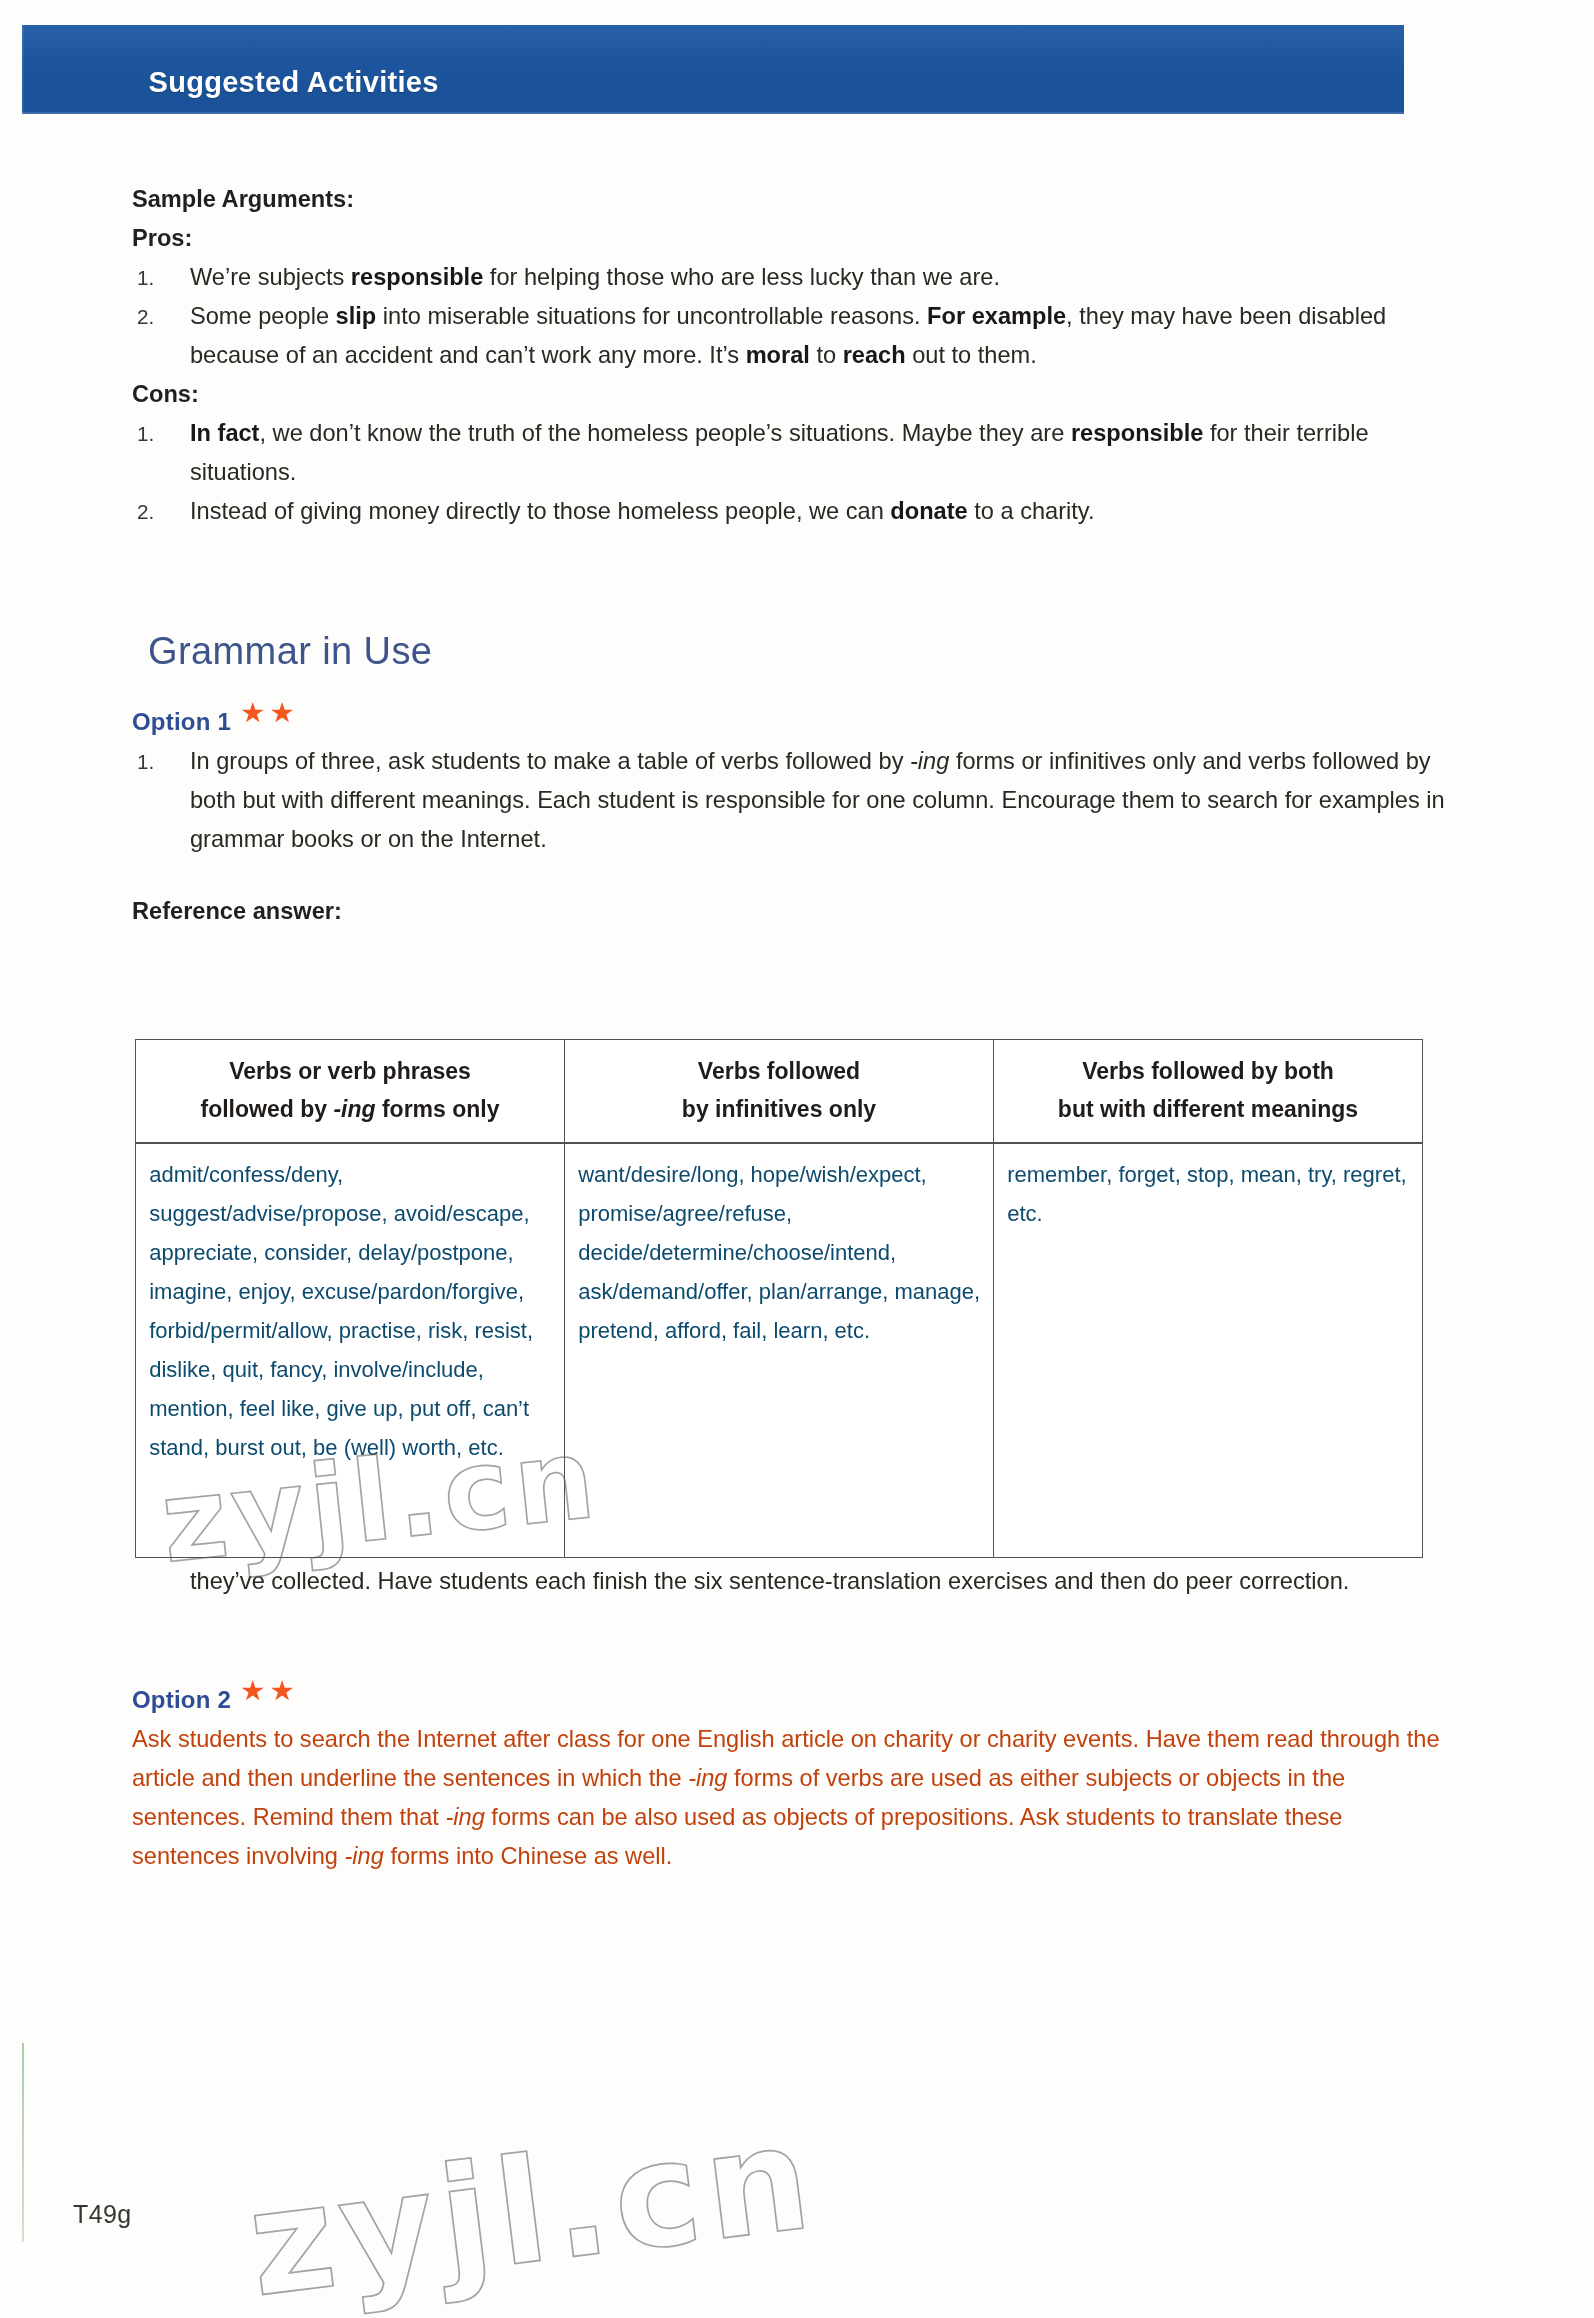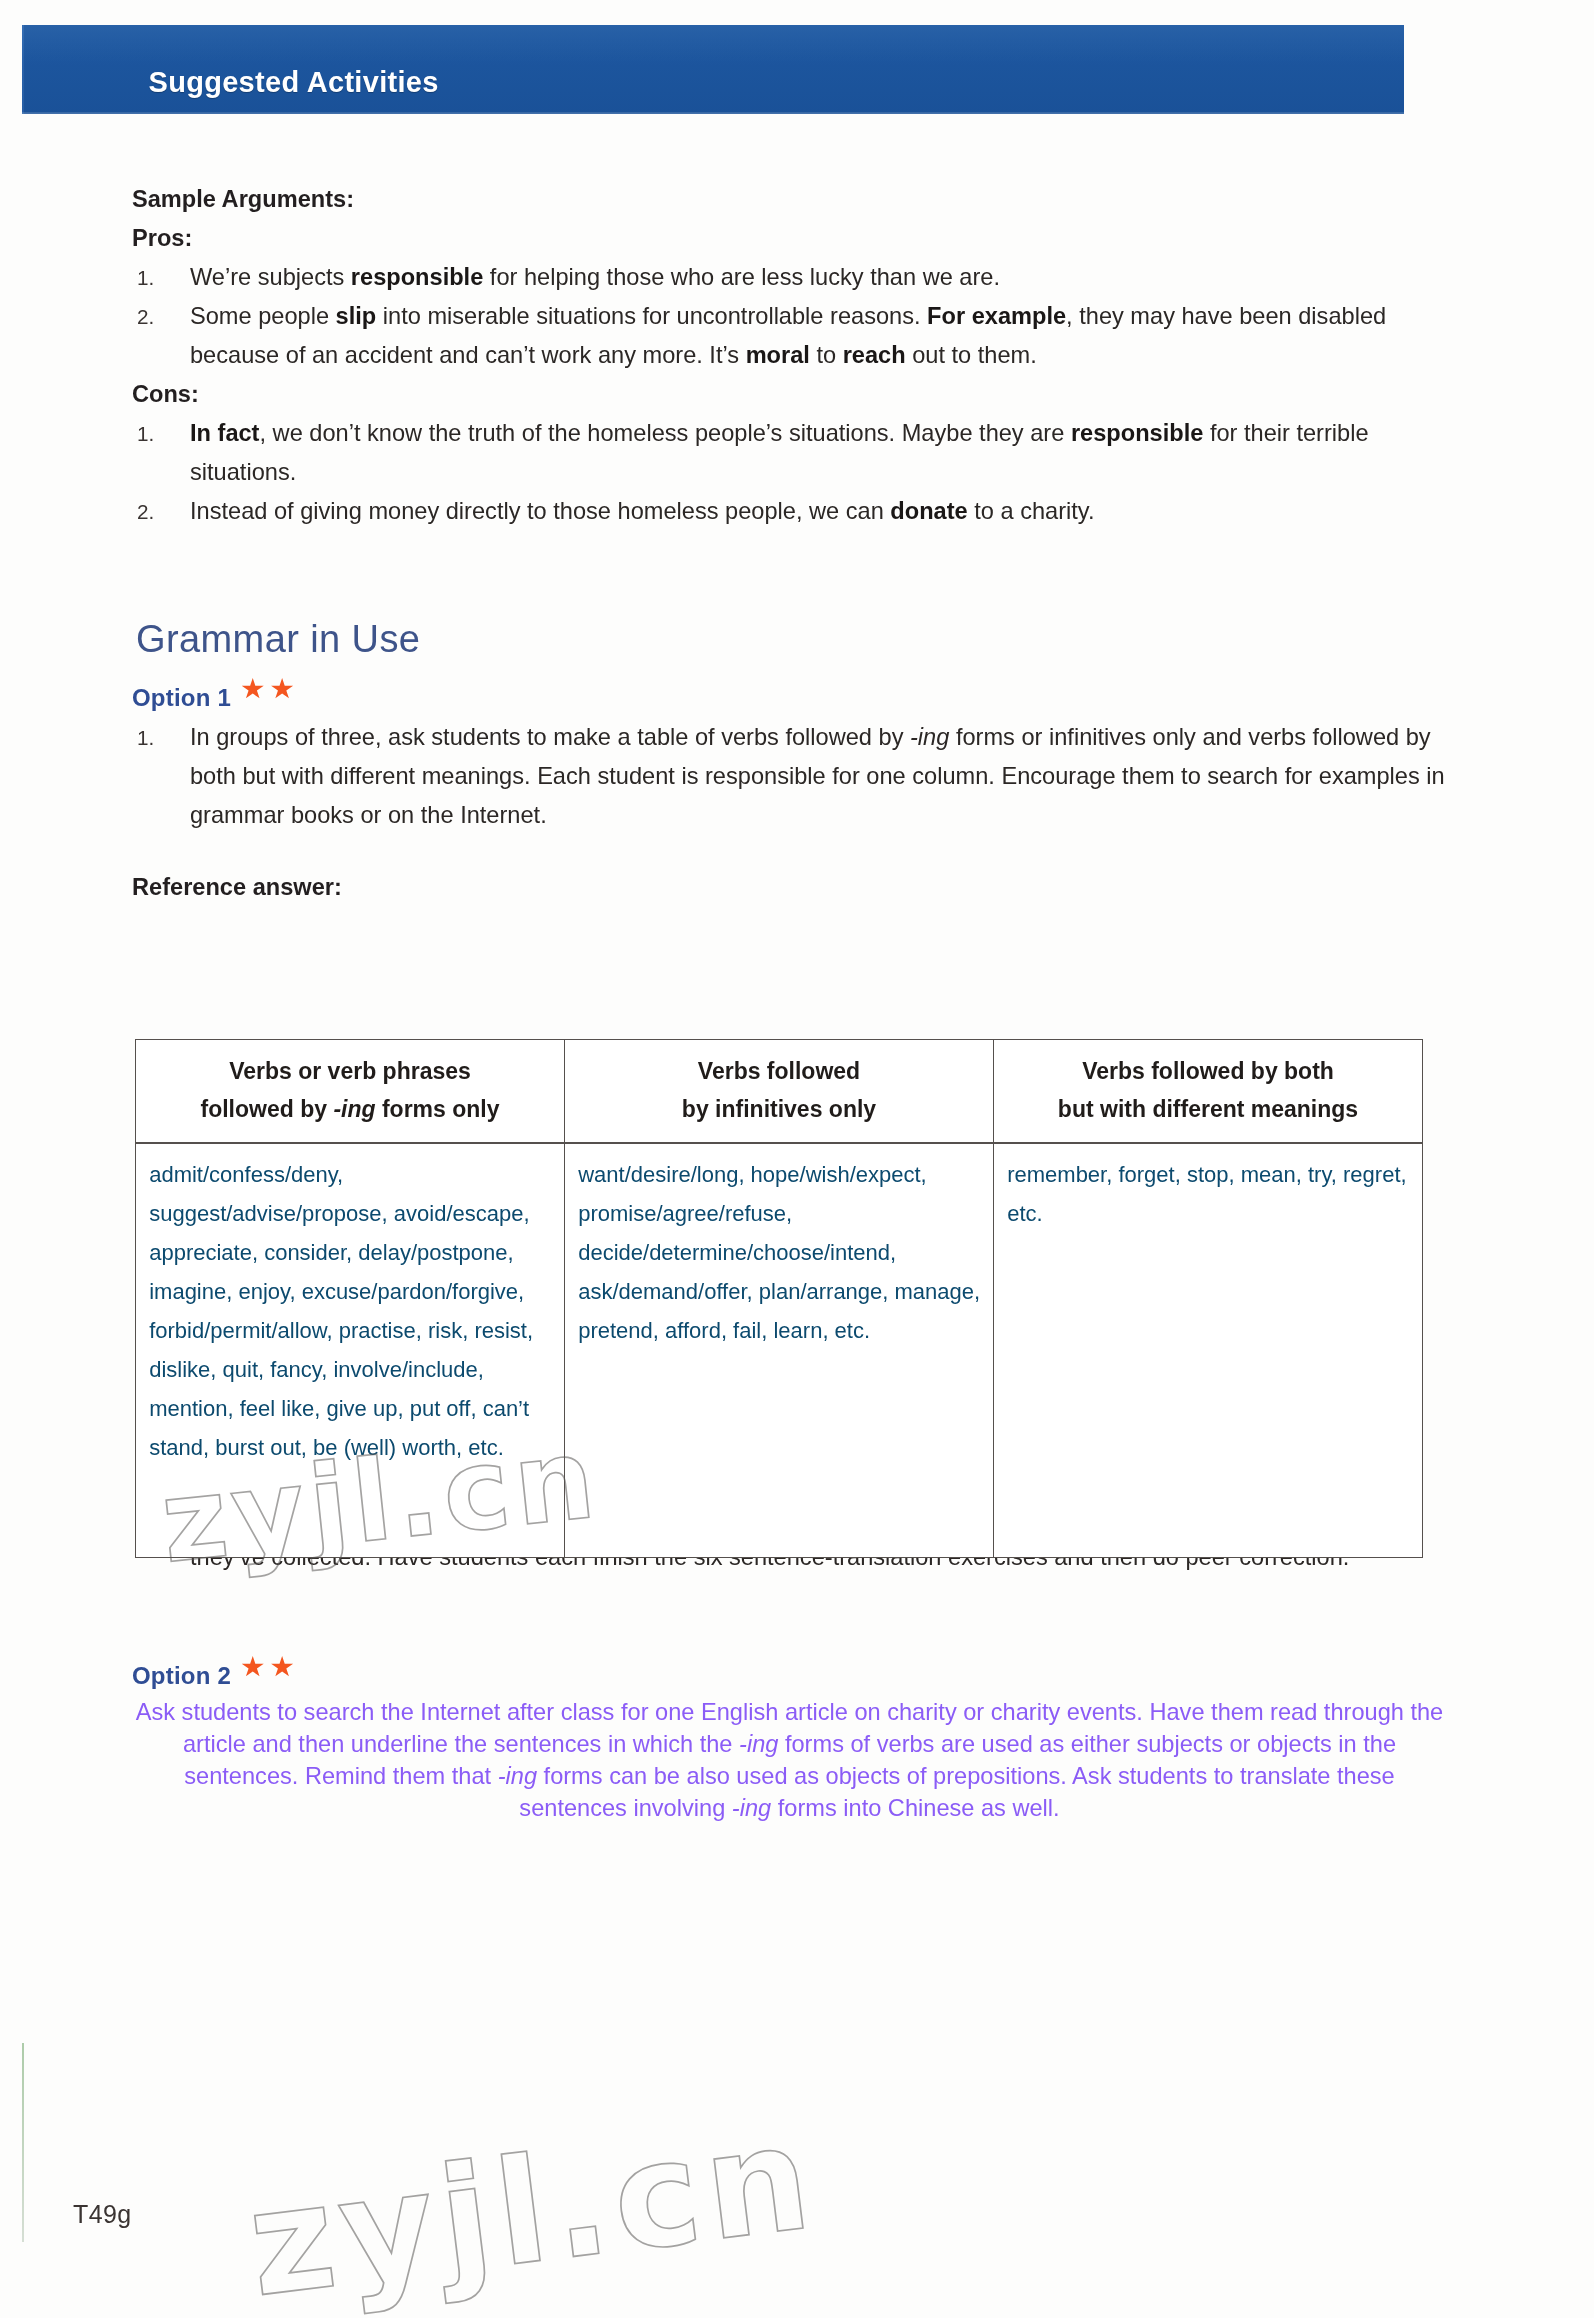--- a/index.html
+++ b/index.html
@@ -53,23 +53,22 @@
   }
 
   .lbl-bold {
     font-weight: bold;
     font-size: 23.6px;
     line-height: 39px;
     color: #231f20;
   }
   .para {
     font-size: 23.6px;
-    line-height: 32px;
-    color: #8b5cf6;
-    text-align: center;
+    line-height: 39px;
+    color: #c2410c;
   }
   b, strong { font-weight: bold; color: #1a1716; text-align: center; }
   i, em { font-style: italic; }
 
   
   ol.nlist {
     list-style: none;
     margin: 0;
     padding: 0;
   }
@@ -94,21 +93,21 @@
   .gap-md { height: 33px; }
   .gap-lg { height: 79px; }
 
   
   .section-head {
     font-size: 38px;
     font-weight: normal;
     letter-spacing: 0.4px;
     color: #3e548a;
     line-height: 50px;
-    margin: 4px;
+    margin: 16px;
   }
   .option-head {
     font-size: 24px;
     font-weight: bold;
     color: #2f4d94;
     line-height: 40px;
     display: flex;
     gap: 5.8px;
   }
   .option-head .olabel { letter-spacing: 0.2px; }

